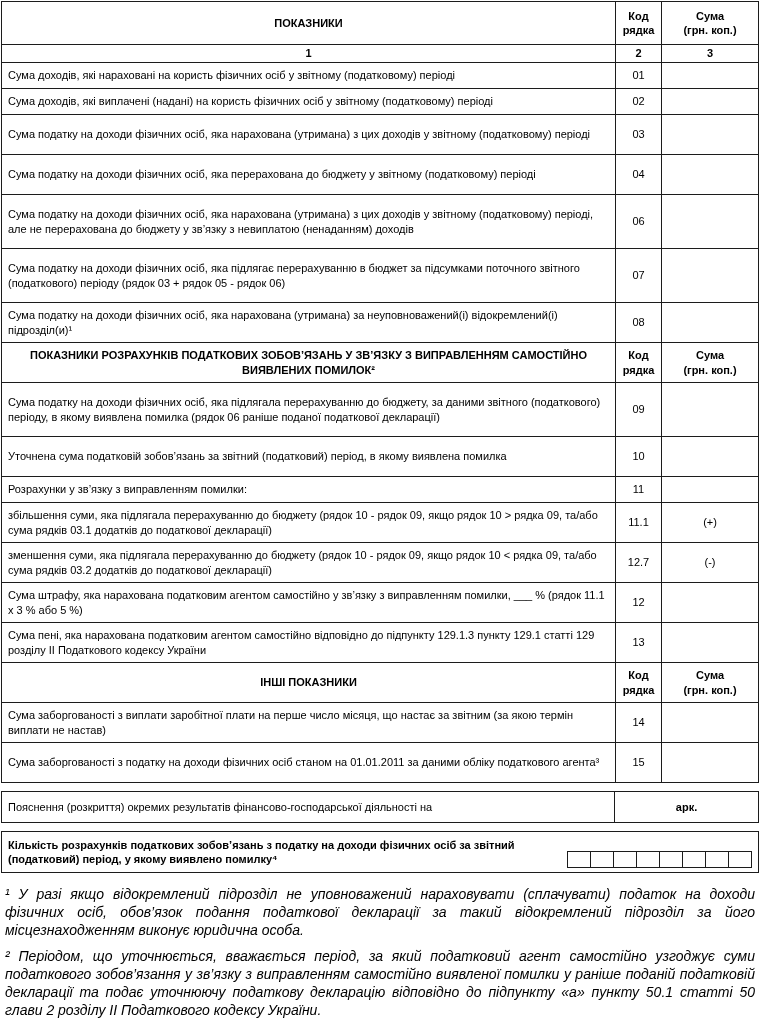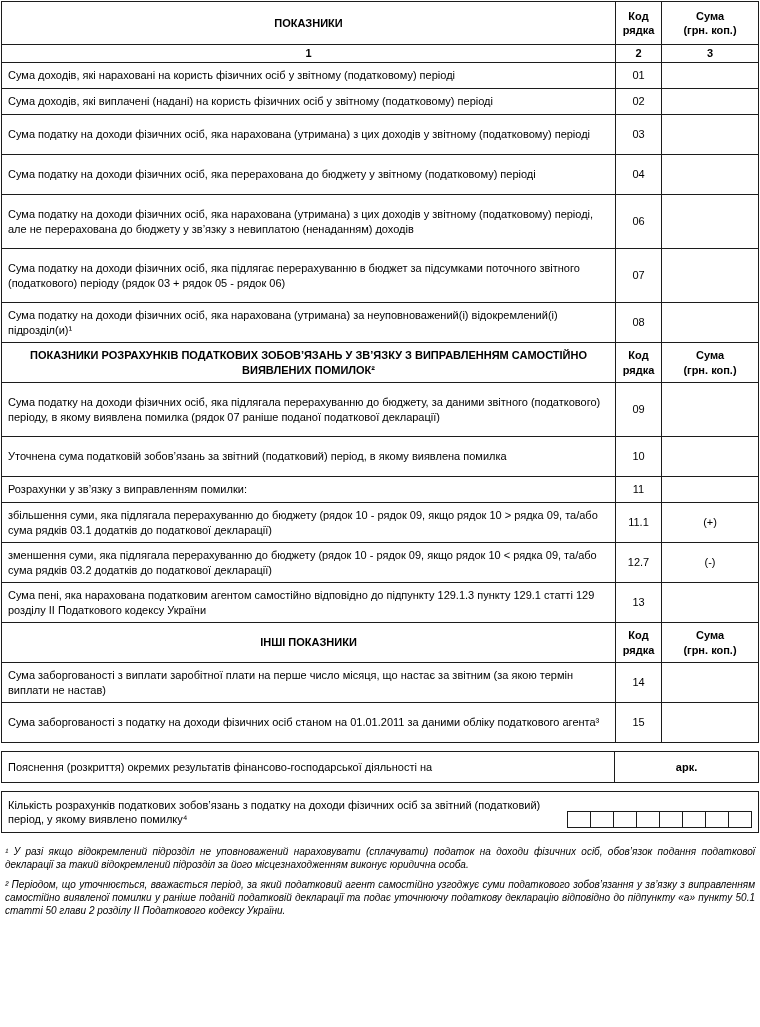--- a/index.html
+++ b/index.html
@@ -19,27 +19,27 @@
   tr.hn td { height:15px; padding-top:1px; padding-bottom:1px; }
   tr.r1 td { height:21px;margin-top:6px; }
   tr.r2 td { height:35px; }
   tr.r3 td { height:49px; }
   tr.a1 td { height:26px; }
   tr.a2 td { height:38px; }
 
   .gap { height:8px; }
 
   .count-block { box-sizing:border-box; border:1px solid #1c1c1c; display:flex; align-items:flex-end; padding:3px 6px 3px 6px; min-height:42px; }
-  .count-text { flex:1; font-size:11px; line-height:1.3; padding-right:6px; align-self:center; }
+  .count-text { flex:1; font-size:11px; line-height:1.3; padding-right:6px; align-self:center;font-weight:bold; }
   .count-boxes { display:flex; margin-bottom:1px; }
   .cbox { width:22px; height:15px; border:1px solid #1c1c1c; margin-left:-1px; background:#fff; }
   .cbox:first-child { margin-left:0; }
 
   .footnotes { padding:12px 4px 0 4px; }
-  .footnotes p { margin:0 0 7px 0; font-size:10px; font-style:italic; line-height:1.3; text-align:justify; }
+  .footnotes p { margin:0 0 7px 0; font-size:14px; font-style:italic; line-height:1.3; text-align:justify; }
 </style>
 </head>
 <body>
 
 <div class="page">
 
   <table>
     <colgroup>
         <col class="ci">
         <col class="cc">
@@ -97,21 +97,21 @@
 
       <tr class="r2">
         <td class="b c">ПОКАЗНИКИ РОЗРАХУНКІВ ПОДАТКОВИХ ЗОБОВ’ЯЗАНЬ У ЗВ’ЯЗКУ З ВИПРАВЛЕННЯМ САМОСТІЙНО ВИЯВЛЕНИХ ПОМИЛОК²</td>
         <td class="b c pre">Код
 рядка</td>
         <td class="b c pre">Сума
 (грн. коп.)</td>
       </tr>
 
       <tr class="r3">
-        <td>Сума податку на доходи фізичних осіб, яка підлягала перерахуванню до бюджету, за даними звітного (податкового) періоду, в якому виявлена помилка (рядок 07 раніше поданої податкової декларації)</td>
+        <td>Сума податку на доходи фізичних осіб, яка підлягала перерахуванню до бюджету, за даними звітного (податкового) періоду, в якому виявлена помилка (рядок 06 раніше поданої податкової декларації)</td>
         <td class="c">09</td>
         <td class="c"></td>
       </tr>
       <tr class="r2">
         <td>Уточнена сума податковій зобов’язань за звітний (податковий) період, в якому виявлена помилка</td>
         <td class="c">10</td>
         <td class="c"></td>
       </tr>
       <tr class="r1">
         <td>Розрахунки у зв’язку з виправленням помилки:</td>
@@ -120,20 +120,25 @@
       </tr>
       <tr class="r2">
         <td>збільшення суми, яка підлягала перерахуванню до бюджету (рядок 10 - рядок 09, якщо рядок 10 &gt; рядка 09, та/або сума рядків 03.1 додатків до податкової декларації)</td>
         <td class="c">11.1</td>
         <td class="c">(+)</td>
       </tr>
       <tr class="r2">
         <td>зменшення суми, яка підлягала перерахуванню до бюджету (рядок 10 - рядок 09, якщо рядок 10 &lt; рядка 09, та/або сума рядків 03.2 додатків до податкової декларації)</td>
         <td class="c">12.7</td>
         <td class="c">(-)</td>
+      </tr>
+      <tr class="r2">
+        <td>Сума штрафу, яка нарахована податковим агентом самостійно у зв’язку з виправленням помилки, ___ % (рядок 11.1 х 3 % або 5 %)</td>
+        <td class="c">12</td>
+        <td class="c"></td>
       </tr>
       <tr class="r2">
         <td>Сума пені, яка нарахована податковим агентом самостійно відповідно до підпункту 129.1.3 пункту 129.1 статті 129 розділу II Податкового кодексу України</td>
         <td class="c">13</td>
         <td class="c"></td>
       </tr>
 
       <tr class="r2">
         <td class="b c">ІНШІ ПОКАЗНИКИ</td>
         <td class="b c pre">Код

